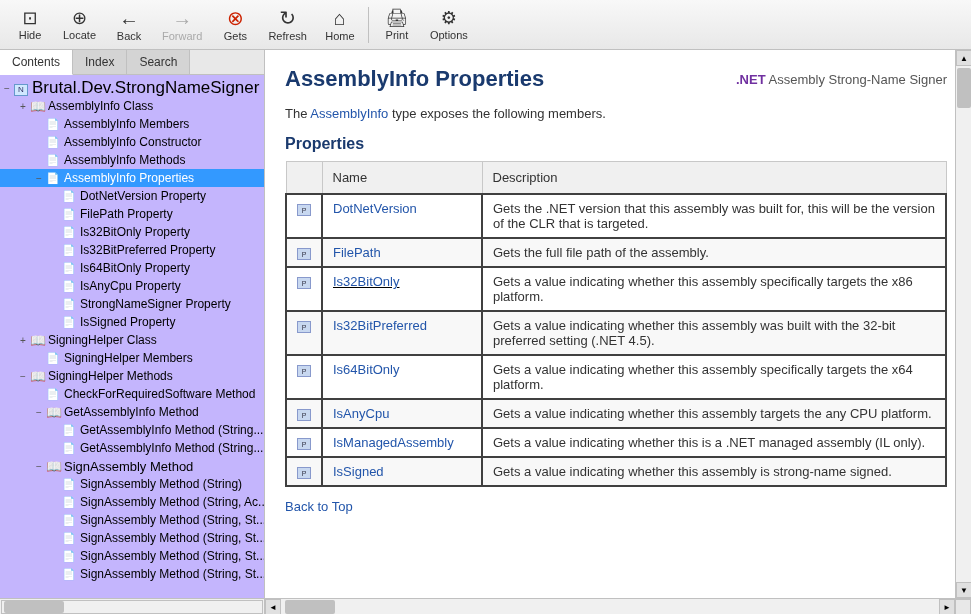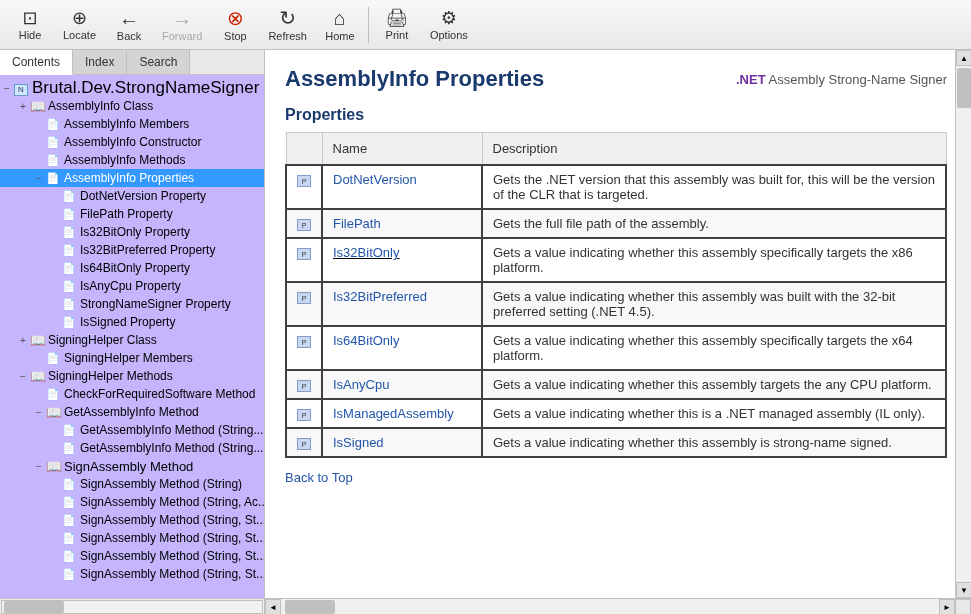--- a/index.html
+++ b/index.html
@@ -307,21 +307,21 @@
   <button class="toolbar-btn">
     <span class="icon" style="font-size:20px;">←</span>
     <span>Back</span>
   </button>
   <button class="toolbar-btn disabled">
     <span class="icon" style="font-size:20px; color:#aaa;">→</span>
     <span style="color:#aaa;">Forward</span>
   </button>
   <button class="toolbar-btn">
     <span class="icon" style="color:#cc2200; font-size:20px;">⊗</span>
-    <span>Stop</span>
+    <span>Gets</span>
   </button>
   <button class="toolbar-btn">
     <span class="icon" style="font-size:20px;">↻</span>
     <span>Refresh</span>
   </button>
   <button class="toolbar-btn">
     <span class="icon" style="font-size:20px;">⌂</span>
     <span>Home</span>
   </button>
   <div class="toolbar-separator"></div>
@@ -562,20 +562,23 @@
 
   <div id="right-panel">
     <div id="content-area" style="padding-right: 24px;">
       <div style="display:flex; justify-content:space-between; align-items:flex-start; margin-bottom:6px;">
         <h1 class="page-title">AssemblyInfo Properties</h1>
         <div class="brand-tag">
           <span style="color:#7030a0; font-weight:bold;">.NET</span>
           <span> Assembly Strong-Name Signer</span>
         </div>
       </div>
+      <p class="intro-text">
+        The <a class="type-link">AssemblyInfo</a> type exposes the following members.
+      </p>
       <h2 class="section-title">Properties</h2>
       <table class="prop-table">
         <thead>
           <tr>
             <th style="width:20px;"></th>
             <th>Name</th>
             <th>Description</th>
           </tr>
         </thead>
         <tbody id="prop-tbody">

